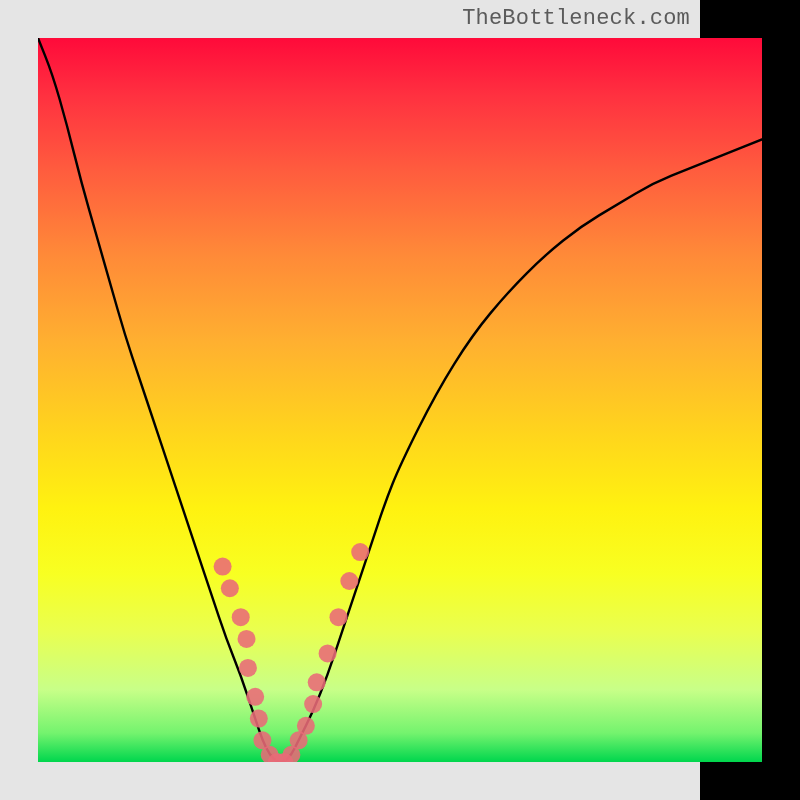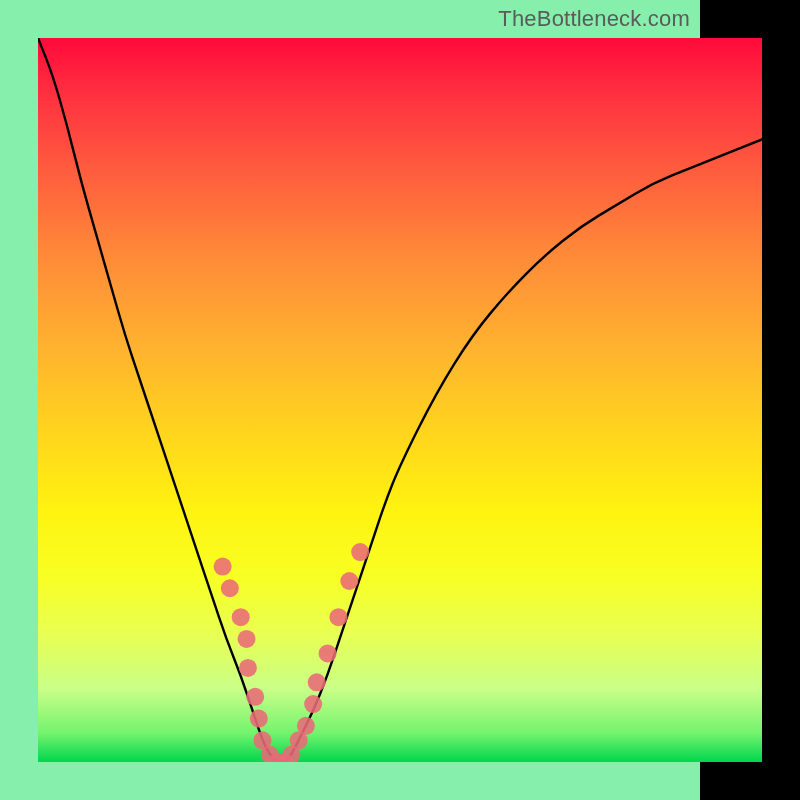--- a/index.html
+++ b/index.html
@@ -8,21 +8,22 @@
     width: 800px;
     height: 800px;
     overflow: hidden;
     background: #000;
     font-family: Arial, Helvetica, sans-serif;
   }
   .frame {
     position: relative;
     width: 700px;
     height: 800px;
-    background: #86efac;
+    background: #e5e5e5;
+    font-family: Liberation Mono, monospace;
   }
   .plot-area {
     position: absolute;
     left: 38px;
     top: 38px;
     width: 724px;
     height: 724px;
     
     background: linear-gradient(
       to bottom,

